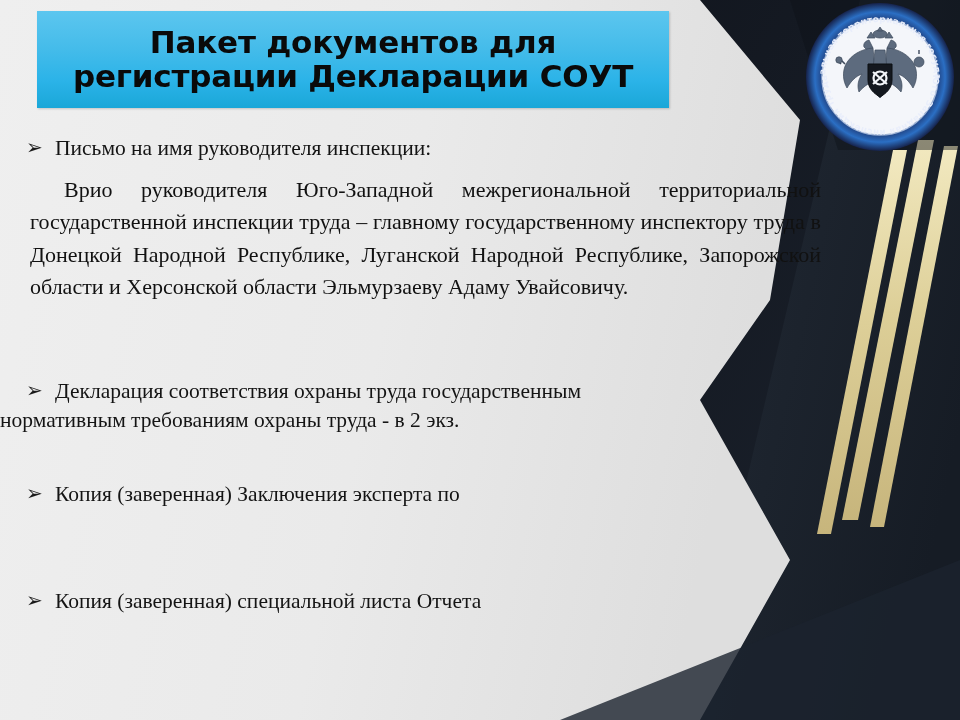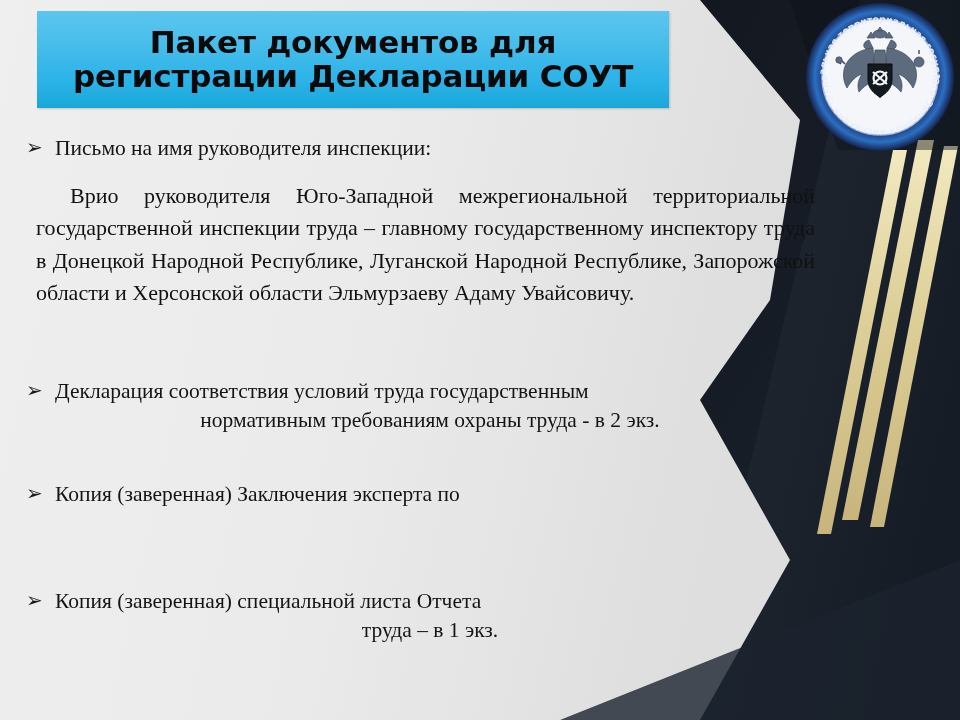--- a/index.html
+++ b/index.html
@@ -71,34 +71,33 @@
     position: absolute;
     left: 26px;
     top: 0;
     font-size: 20px;
     line-height: 1.33;
     color: #1a1a1a;
   }
   .bullet-line .bl-text { display: block; font-family: Liberation Serif, serif; }
 
   .para {
-    margin: 10px;
+    margin: 4px;
     padding: 0 35px 0 26px;
     font-size: 22px;
     line-height: 1.47;
     text-align: justify;
     text-indent: 34px;
     color: #111111;
   }
 
   .cont-line {
     font-size: 21.5px;
     line-height: 1.33;
     color: #141414;
-    text-align: center;
   }
 
   .blk { position: absolute; left: 0; width: 860px; }
   #blk-letter   { top: 12px; }
   #blk-para     { top: 48px; }
   #blk-decl     { top: 255px; }
   #blk-expert   { top: 358px; }
   #blk-title    { top: 465px; }
 
   
@@ -226,34 +225,33 @@
       </div>
     </div>
 
     <div class="blk" id="blk-para">
       <p class="para">Врио руководителя Юго-Западной межрегиональной территориальной государственной инспекции труда – главному государственному инспектору труда в Донецкой Народной Республике, Луганской Народной Республике, Запорожской области и Херсонской области  Эльмурзаеву Адаму Увайсовичу.</p>
     </div>
 
     <div class="blk" id="blk-decl">
       <div class="bullet-line">
         <span class="arrow">➢</span>
-        <span class="bl-text">Декларация соответствия условий труда государственным</span>
+        <span class="bl-text">Декларация соответствия охраны труда государственным</span>
       </div>
       <div class="cont-line">нормативным требованиям охраны труда - в 2 экз.</div>
     </div>
 
     <div class="blk" id="blk-expert">
       <div class="bullet-line">
         <span class="arrow">➢</span>
         <span class="bl-text">Копия (заверенная) Заключения эксперта по</span>
       </div>
     </div>
 
     <div class="blk" id="blk-title">
       <div class="bullet-line">
         <span class="arrow">➢</span>
         <span class="bl-text">Копия (заверенная) специальной листа Отчета</span>
       </div>
-      <div class="cont-line">труда – в 1 экз.</div>
     </div>
 
   </div>
 </div>
 
 </body></html>

